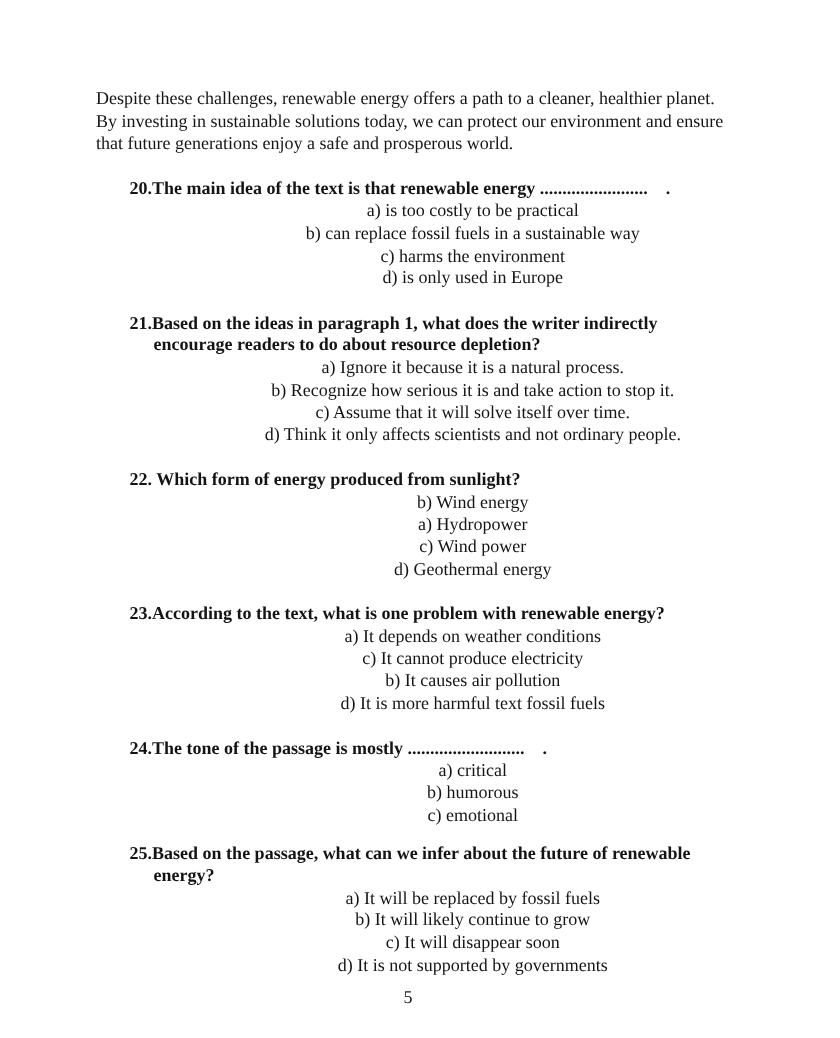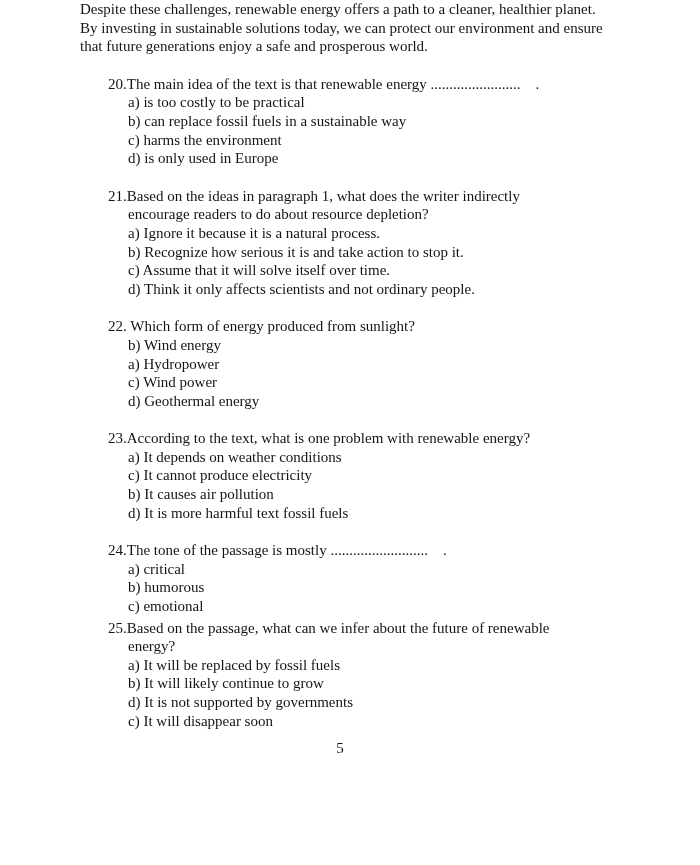--- a/index.html
+++ b/index.html
@@ -9,50 +9,52 @@
   body {
     width: 700px;
     height: 865px;
     background: #ffffff;
     overflow: hidden;
   }
   .page {
     width: 700px;
     height: 768px;
     box-sizing: border-box;
+    padding-top: 74px;
     font-family: "Liberation Serif", "DejaVu Serif", serif;
     font-size: 15px;
     line-height: 18.6px;
     color: #141414;
   }
   .intro {
     margin: 0 40px 0 80px;
     white-space: pre-line;
   }
   .questions {
     margin-left: 108px;
     margin-right: 40px;
   }
   .question {
     margin-top: 19px;
   }
   .question.no-gap {
-    margin-top: 3px;
+    margin-top: 13px;
   }
   .q-header {
-    font-weight: normal;
+    font-weight: bold;
     padding-left: 20px;
     text-indent: -20px;
     white-space: pre-line;
   }
   .q-options {
     margin-left: 20px;
   }
   .option {
     white-space: nowrap;
+    text-align: center;
   }
   .page-number {
     margin-top: 9px;
     text-align: center;
     margin-right: 20px;
   }
 </style>
 </head>
 <body>
 
@@ -113,22 +115,22 @@
         <div class="option">c) emotional</div>
       </div>
     </div>
 
     <div class="question no-gap">
       <div class="q-header"><span>25.</span><span>Based on the passage, what can we infer about the future of renewable
 energy?</span></div>
       <div class="q-options">
         <div class="option">a) It will be replaced by fossil fuels</div>
         <div class="option">b) It will likely continue to grow</div>
+        <div class="option">c) It will disappear soon</div>
         <div class="option">d) It is not supported by governments</div>
-        <div class="option">c) It will disappear soon</div>
       </div>
     </div>
 
   </div>
 
   <div class="page-number">5</div>
 
 </div>
 
 </body></html>

